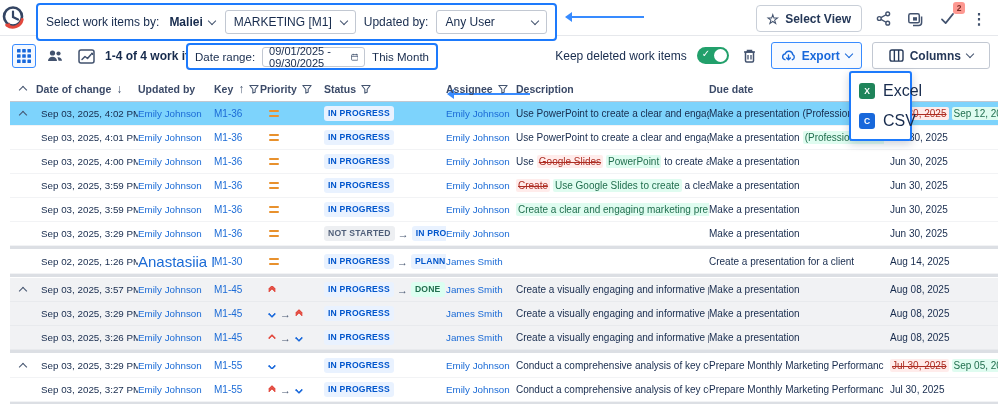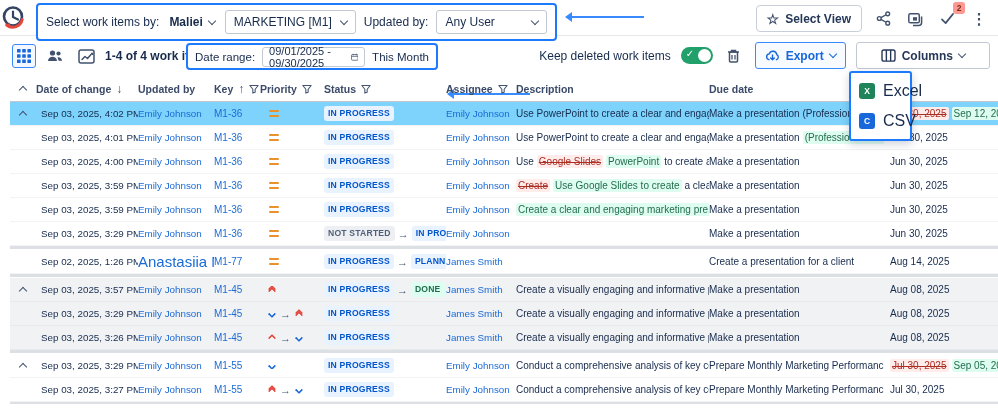--- a/index.html
+++ b/index.html
@@ -39,21 +39,21 @@
                display:flex; align-items:center; gap:7px; padding:0 7px; background:#fff; }
   .dr-input { display:flex; align-items:center; justify-content:space-between; gap:6px; height:20px; flex:1;
               border:1px solid #C2C8D2; border-radius:3px; padding:0 6px; font-size:11px; color:#172B4D; cursor:pointer; }
   .toolbar-right { position:absolute; right:8px; top:5px; display:flex; align-items:center; gap:10px; height:27px; }
   .toggle { width:32px; height:17px; border-radius:9px; background:#22A06B; position:relative; cursor:pointer; flex:none; }
   .toggle .knob { position:absolute; right:2px; top:2px; width:13px; height:13px; border-radius:50%; background:#fff; }
   .toggle .tick { position:absolute; left:5px; top:1px; color:#fff; font-size:10px; }
   .btn-export { display:flex; align-items:center; gap:6px; height:27px; padding:0 9px; border:1.4px solid #388BFF; border-radius:3px;
                 background:#F7FAFF; color:#1868DB; font-size:12px; font-weight:bold; cursor:pointer; }
   .btn-export .chev { border-color:#1868DB; }
-  .btn-cols { display:flex; align-items:center; gap:6px; height:27px; padding:0 24px; border:1px solid #C2C8D2; border-radius:3px;
+  .btn-cols { display:flex; align-items:center; gap:6px; height:27px; padding:0 16px; border:1px solid #C2C8D2; border-radius:3px;
               background:#fff; color:#253858; font-size:12px; font-weight:bold; cursor:pointer; }
 
   
   .table { position:absolute; left:10px; top:76px; width:988px; }
   .thead, .row { display:grid; grid-template-columns:26px 102px 76px 46px 64px 122px 70px 193px 175px 1fr; align-items:center; }
   .thead { height:26px; border-bottom:1px solid #C1C7D0; }
   .hcell { display:flex; align-items:center; gap:5px; font-size:10.5px; font-weight:bold; color:#3B4A68; white-space:nowrap; overflow:hidden; }
   .sort { font-size:12px; color:#44546F; font-weight:bold; }
   .row { height:24px; border-bottom:1px solid #F2F3F5; background:#fff; }
   .row.shade { background:#F1F2F4; border-bottom-color:#E8EAED; }
@@ -465,21 +465,21 @@
           </div>
           <div class="cell" style="padding-left: 6px;">
             <span class="seg-n">Jun 30, 2025</span>
           </div>
         </div>
         <div class="gsep"></div>
         <div class="row">
           <div class="cell" style="justify-content: center;"></div>
           <div class="cell c-date">Sep 02, 2025, 1:26 PM</div>
           <div class="cell c-link" style="font-size: 15px;">Anastasiia Maliei</div>
-          <div class="cell c-link">M1-77</div>
+          <div class="cell c-link">M1-30</div>
           <div class="cell pri">
             <span class="pri-medium">
               <i></i>
               <i></i>
             </span>
           </div>
           <div class="cell">
             <span class="badge-st b-blue">IN PROGRESS</span>
             <span class="arrow">→</span>
             <span class="badge-st b-blue">PLANNING</span>

